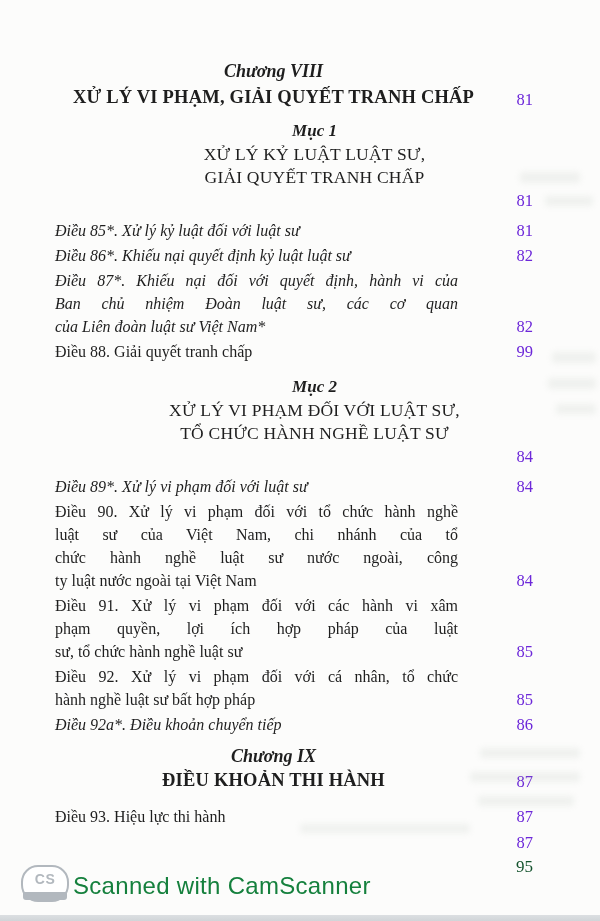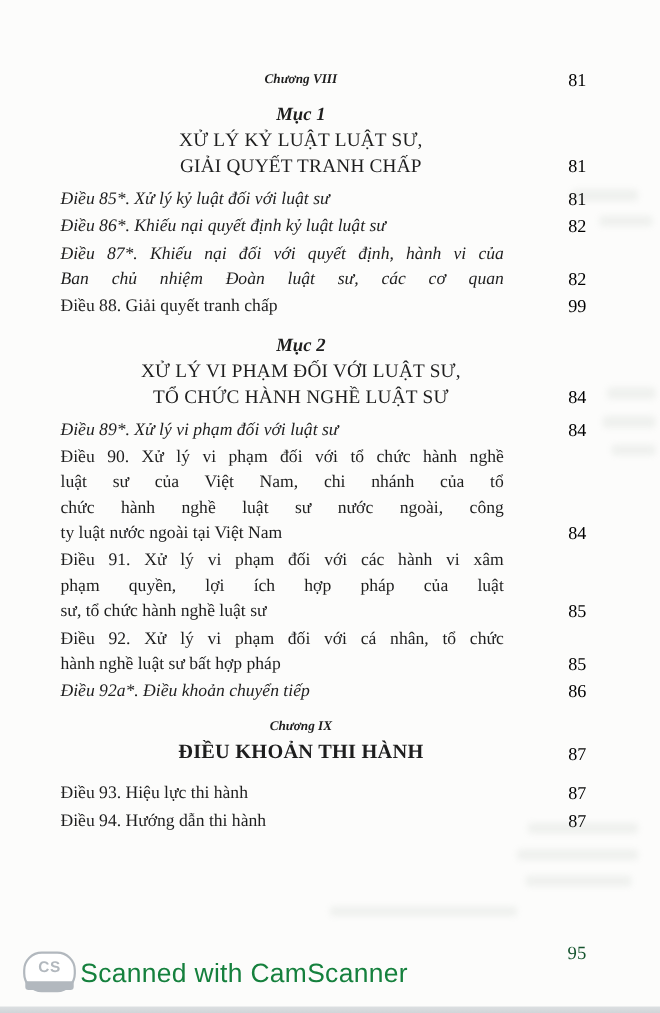--- a/index.html
+++ b/index.html
@@ -8,32 +8,32 @@
     background:#fcfcfb;overflow:hidden;
     font-family:"Liberation Serif","DejaVu Serif",serif;
     color:#1e1e1e;
   }
   .toc{position:absolute;left:55px;top:50px;width:478px;}
   .toc-row{display:flex;align-items:flex-end;}
   .row-text{width:403px;}
   .row-text.wide{width:437px;text-align:center;}
   .page-num{
     flex:1;text-align:right;font-size:16.5px;line-height:23px;
-    font-style:normal;font-weight:400;color:#000000;
-  }
-  .chap-label{font-size:12px;font-weight:700;font-style:italic;line-height:26px;margin-top:8px;}
+    font-style:normal;font-weight:400;color:#6d28d9;
+  }
+  .chap-label{font-size:18px;font-weight:700;font-style:italic;line-height:26px;margin-top:8px;}
   .chap-title{font-size:18.5px;font-weight:700;line-height:27px;letter-spacing:.2px;}
   .muc-label{font-size:17px;font-weight:700;font-style:italic;line-height:24px;}
   .sec-line{font-size:17.5px;line-height:23px;letter-spacing:.2px;}
   .entry .line{font-size:16px;line-height:23px;}
   .entry.it .line{font-style:italic;}
   .line.cont{}
   .line.j{text-align:justify;text-align-last:justify;}
   .mb2{margin-bottom:2px;}
-  .mb7{margin-bottom:7px;}
+  .mb7{margin-bottom:7px;flex-direction:column;}
   .mb8{margin-bottom:8px;}
   .mb12{margin-bottom:12px;}
   .mb3{margin-bottom:3px;}
   
   .book-page-num{
     position:absolute;top:856px;right:67px;font-size:17px;line-height:22px;color:#14532d;
   }
   .bleed{position:absolute;background:#9aa79b;opacity:.13;filter:blur(3px);border-radius:3px;}
   .wm-bar{position:absolute;left:0;bottom:6px;width:100%;height:52px;}
   .cs-badge{
@@ -62,20 +62,21 @@
 </head>
 <body>
 
 <div class="scan">
 
   <div class="toc">
 
     <div class="toc-row mb8">
       <div class="row-text wide">
         <div class="chap-label">Chương VIII</div>
+        <div class="chap-title">XỬ LÝ VI PHẠM, GIẢI QUYẾT TRANH CHẤP</div>
       </div>
       <div class="page-num">81</div>
     </div>
 
     <div class="toc-row mb7">
       <div class="row-text wide">
         <div class="muc-label">Mục 1</div>
         <div class="sec-line">XỬ LÝ KỶ LUẬT LUẬT SƯ,</div>
         <div class="sec-line">GIẢI QUYẾT TRANH CHẤP</div>
       </div>
@@ -93,20 +94,21 @@
       <div class="row-text">
         <div class="line">Điều 86*. Khiếu nại quyết định kỷ luật luật sư</div>
       </div>
       <div class="page-num">82</div>
     </div>
 
     <div class="toc-row entry it mb2">
       <div class="row-text">
         <div class="line j">Điều 87*. Khiếu nại đối với quyết định, hành vi của</div>
         <div class="line cont j">Ban chủ nhiệm Đoàn luật sư, các cơ quan</div>
+        <div class="line cont">của Liên đoàn luật sư Việt Nam*</div>
       </div>
       <div class="page-num">82</div>
     </div>
 
     <div class="toc-row entry mb12">
       <div class="row-text">
         <div class="line">Điều 88. Giải quyết tranh chấp</div>
       </div>
       <div class="page-num">99</div>
     </div>
@@ -170,23 +172,20 @@
     </div>
 
     <div class="toc-row entry mb3">
       <div class="row-text">
         <div class="line">Điều 93. Hiệu lực thi hành</div>
       </div>
       <div class="page-num">87</div>
     </div>
 
     <div class="toc-row entry">
-      <div class="row-text">
-        <div class="line">Điều 94. Hướng dẫn thi hành</div>
-      </div>
       <div class="page-num">87</div>
     </div>
 
   </div>
 
   <div class="bleed" style="left:520px;top:172px;width:60px;height:11px;"></div>
   <div class="bleed" style="left:545px;top:196px;width:48px;height:10px;"></div>
   <div class="bleed" style="left:552px;top:352px;width:44px;height:11px;"></div>
   <div class="bleed" style="left:548px;top:378px;width:48px;height:11px;"></div>
   <div class="bleed" style="left:556px;top:404px;width:40px;height:10px;"></div>

